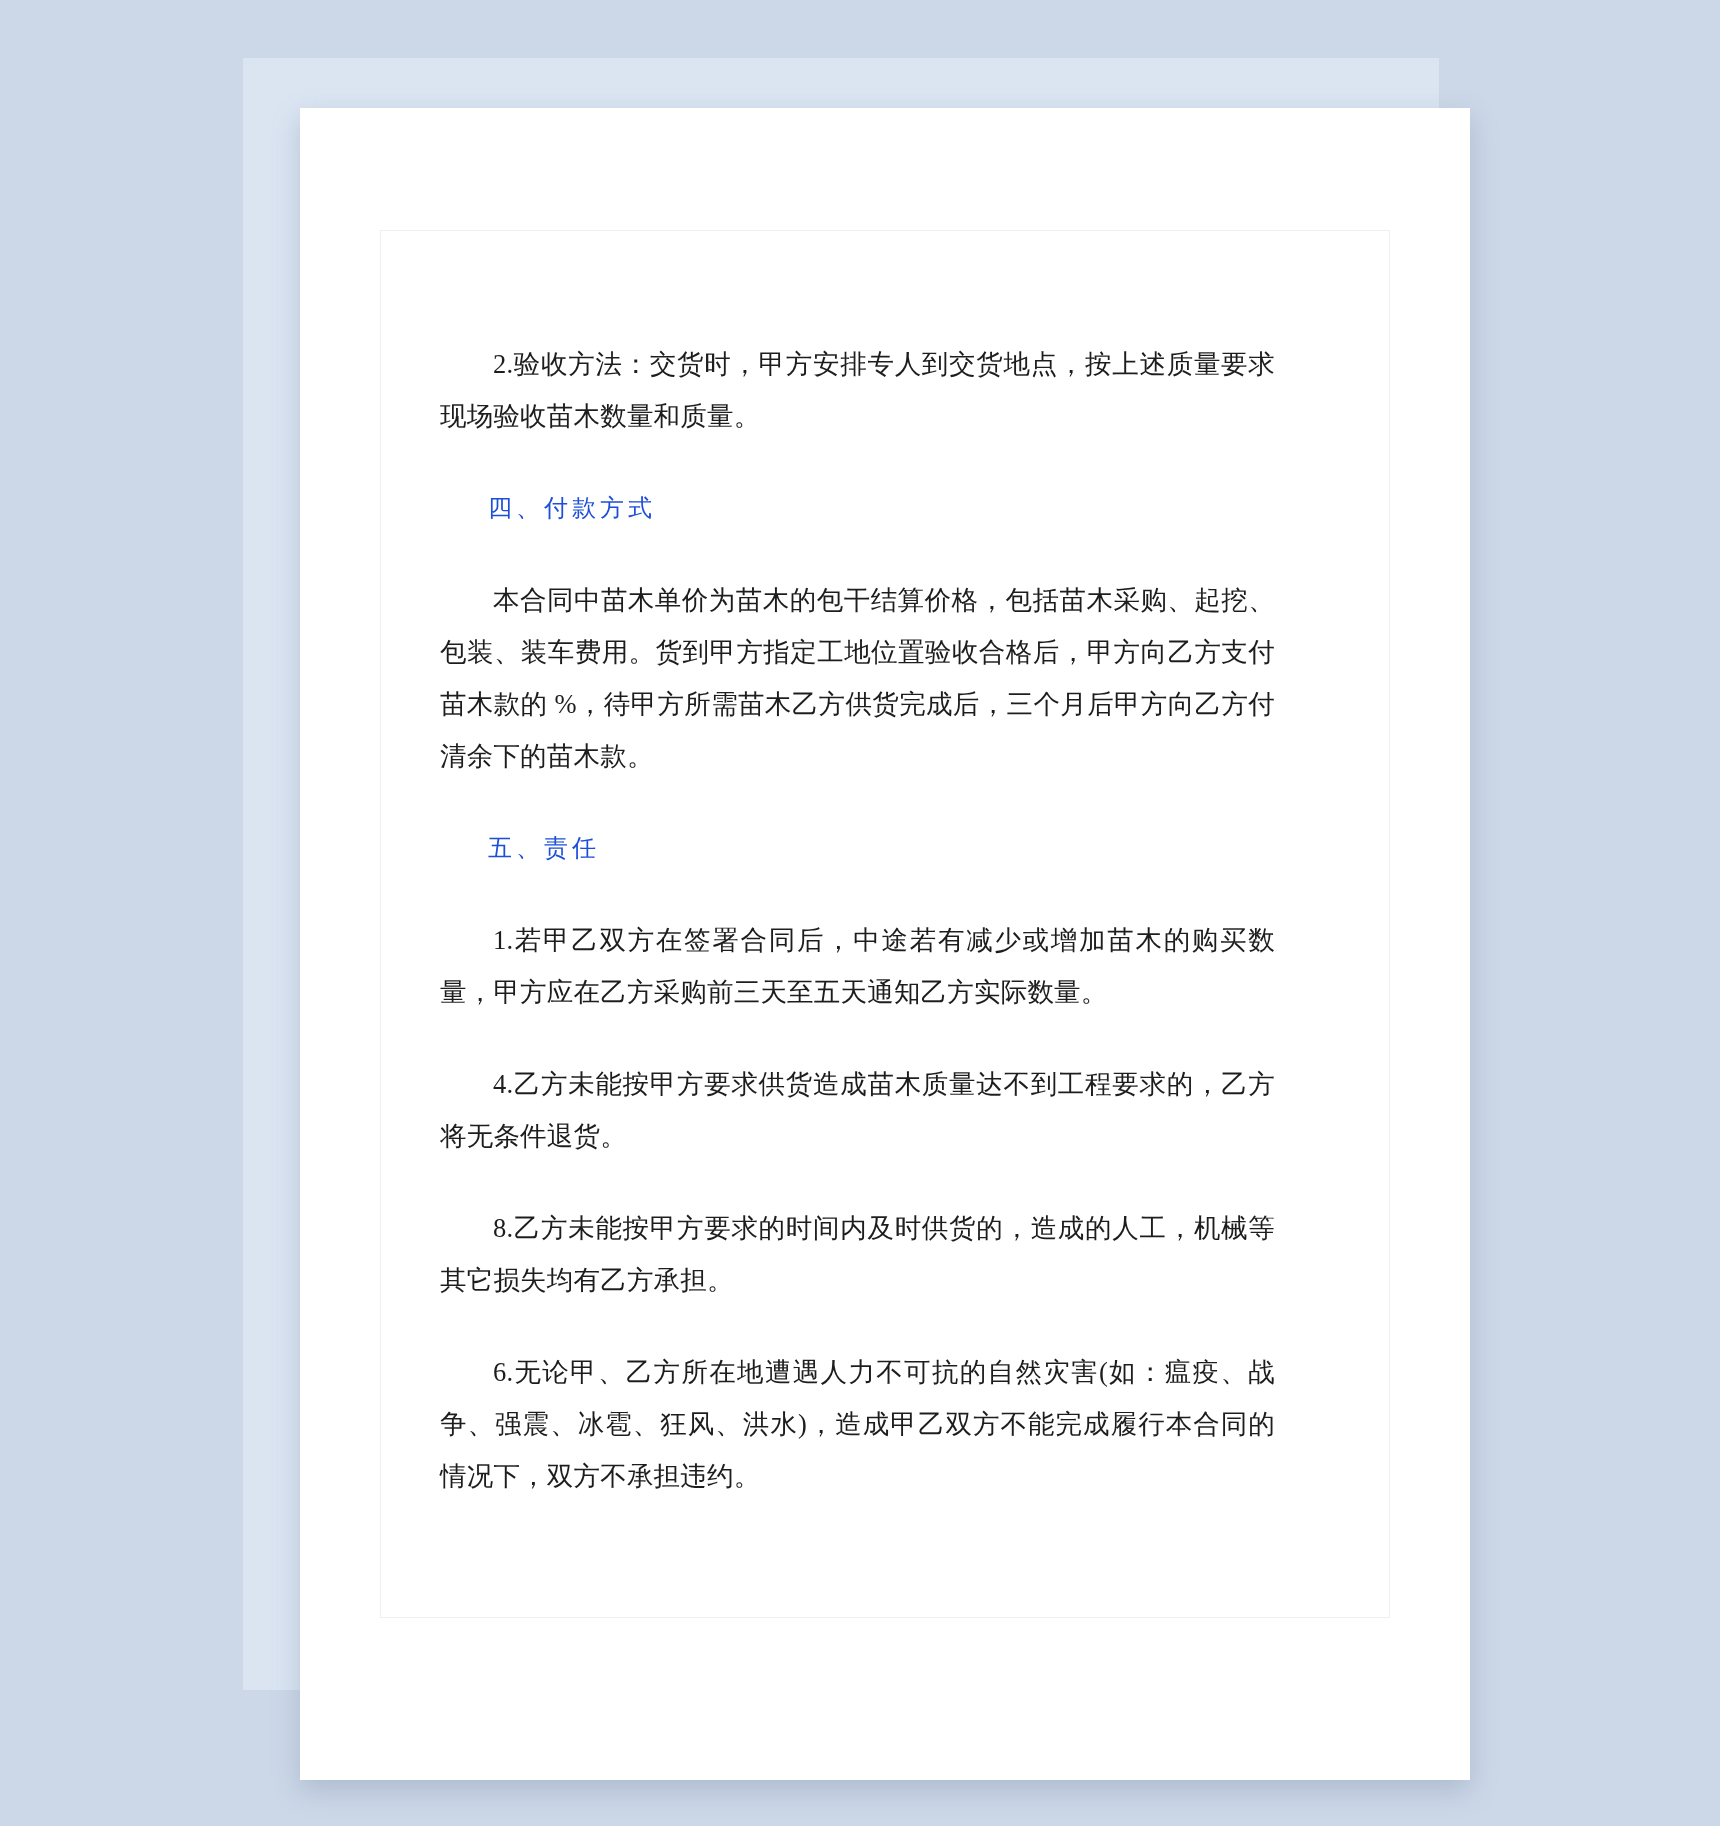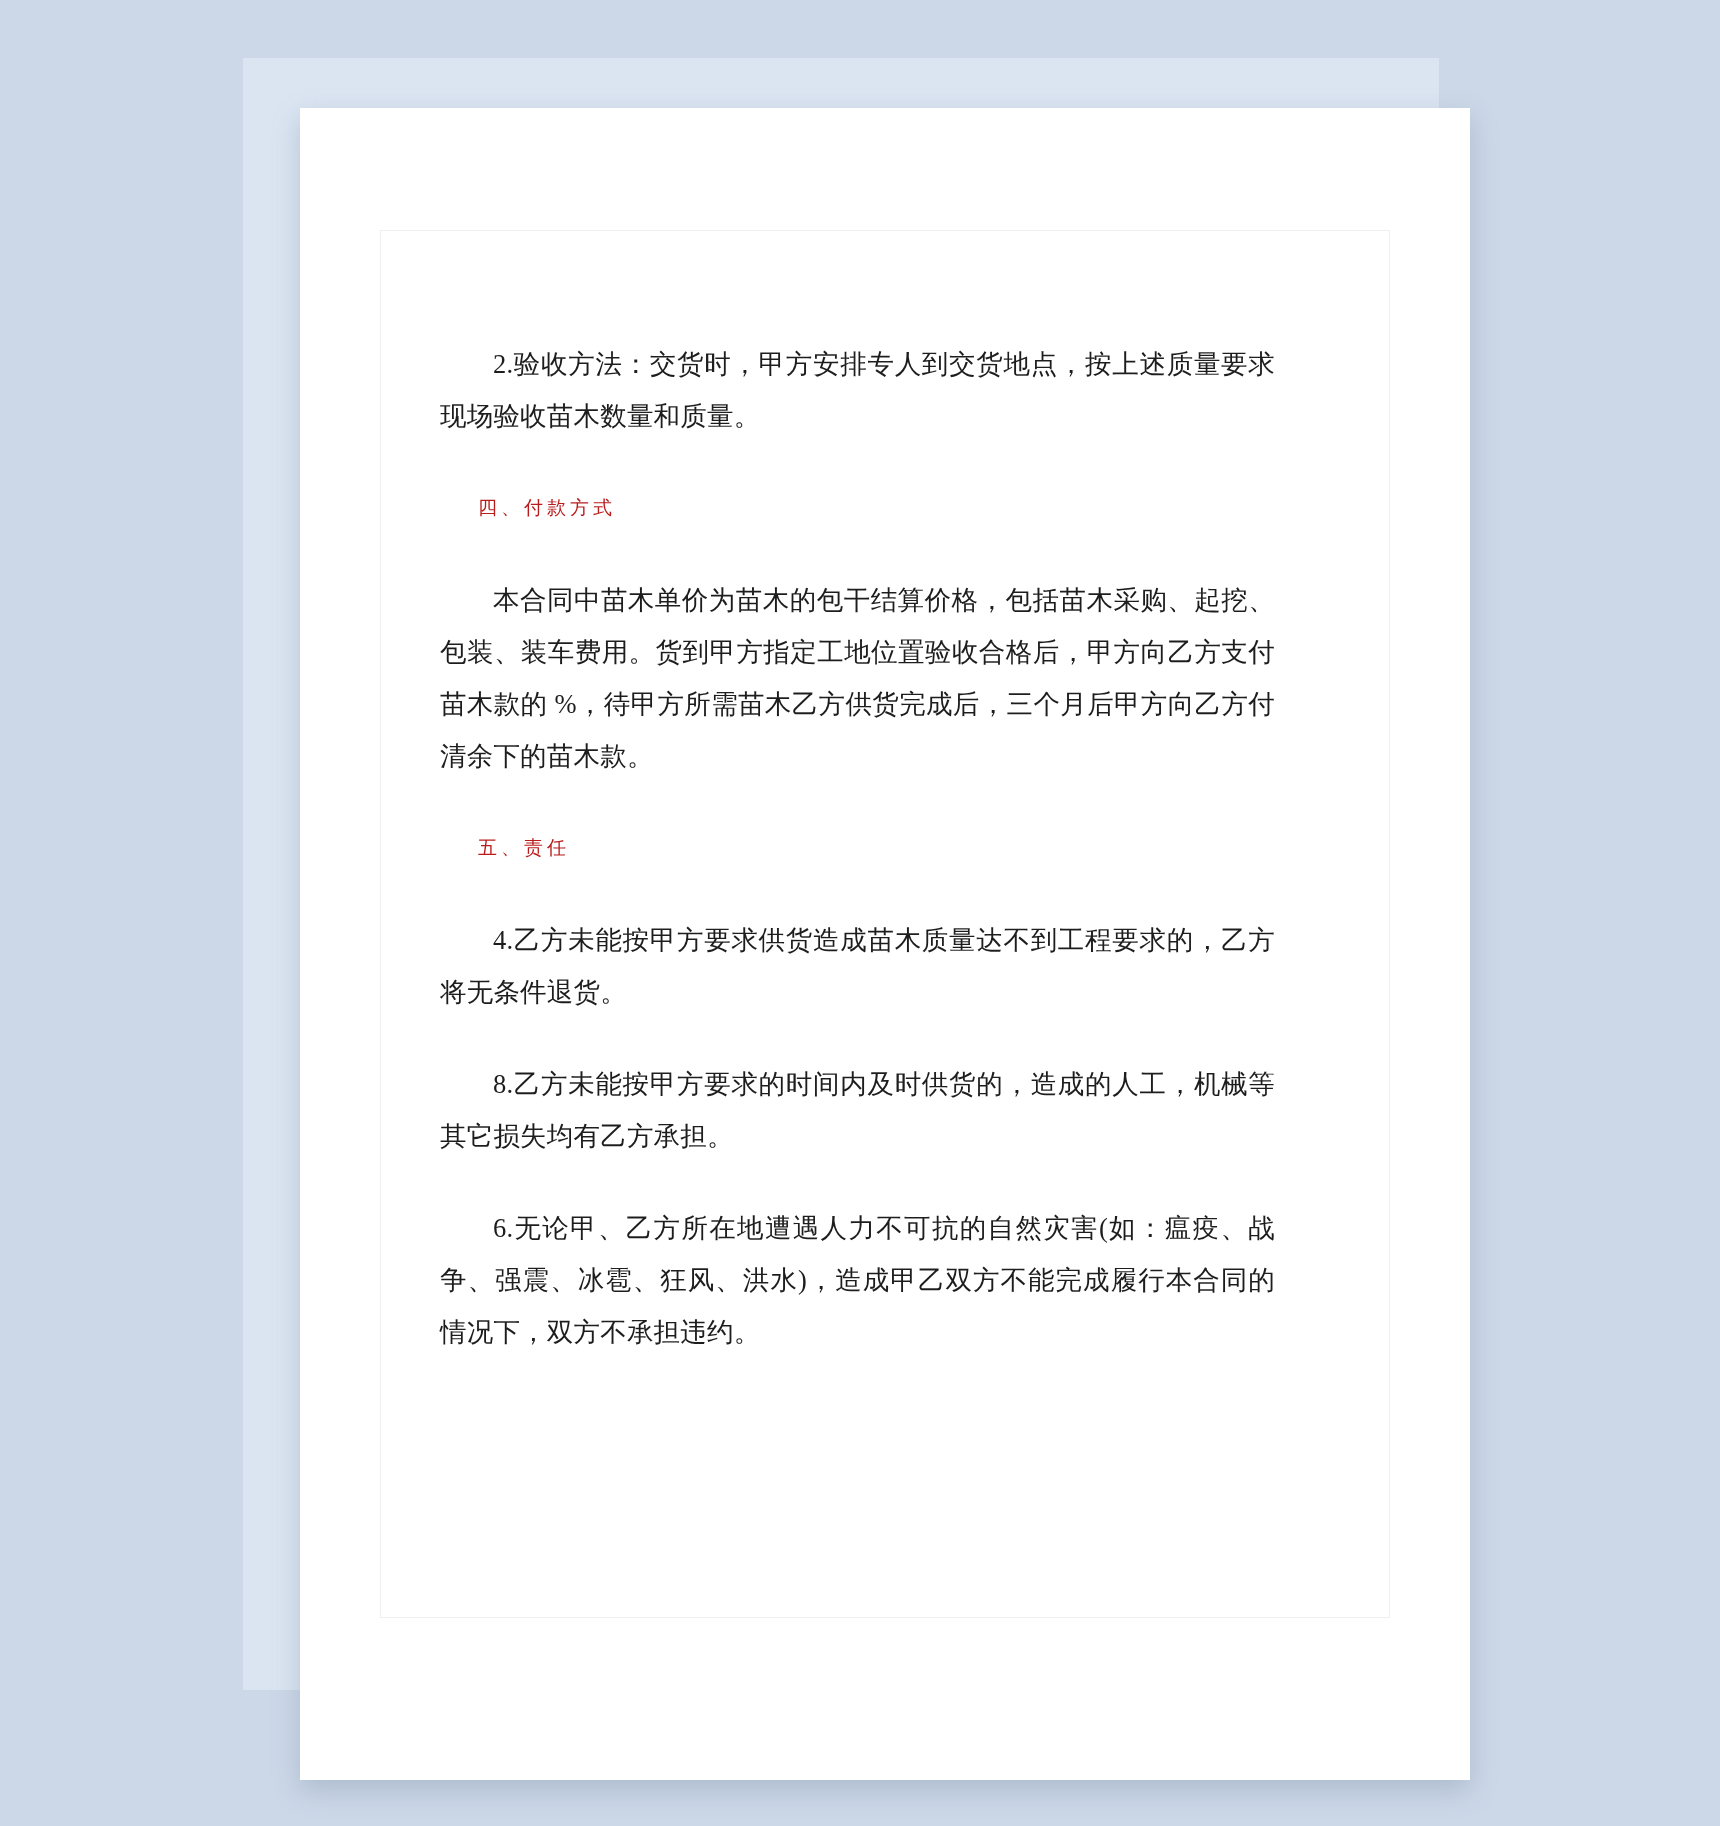--- a/index.html
+++ b/index.html
@@ -66,23 +66,23 @@
     line-height: 52px;
     color: #1d1d1d;
     text-align: justify;
     text-justify: inter-ideograph;
     text-indent: 2em;
     letter-spacing: 0.2px;
   }
 
   p.heading {
     margin: 0 0 40px 0;
-    font-size: 19px;
+    font-size: 24px;
     line-height: 52px;
-    color: #b91c1c;
+    color: #1d4ed8;
     text-indent: 2em;
     letter-spacing: 4px;
   }
 
   p.last {
     margin-bottom: 0;
   }
 </style>
 </head>
 <body>
@@ -98,20 +98,21 @@
     <div class="content">
 
       <p class="para">2.验收方法：交货时，甲方安排专人到交货地点，按上述质量要求现场验收苗木数量和质量。</p>
 
       <p class="heading">四、付款方式</p>
 
       <p class="para">本合同中苗木单价为苗木的包干结算价格，包括苗木采购、起挖、包装、装车费用。货到甲方指定工地位置验收合格后，甲方向乙方支付苗木款的 %，待甲方所需苗木乙方供货完成后，三个月后甲方向乙方付清余下的苗木款。</p>
 
       <p class="heading">五、责任</p>
 
+      <p class="para">1.若甲乙双方在签署合同后，中途若有减少或增加苗木的购买数量，甲方应在乙方采购前三天至五天通知乙方实际数量。</p>
 
       <p class="para">4.乙方未能按甲方要求供货造成苗木质量达不到工程要求的，乙方将无条件退货。</p>
 
       <p class="para">8.乙方未能按甲方要求的时间内及时供货的，造成的人工，机械等其它损失均有乙方承担。</p>
 
 
       <p class="para last">6.无论甲、乙方所在地遭遇人力不可抗的自然灾害(如：瘟疫、战争、强震、冰雹、狂风、洪水)，造成甲乙双方不能完成履行本合同的情况下，双方不承担违约。</p>
 
     </div>
   </div>

